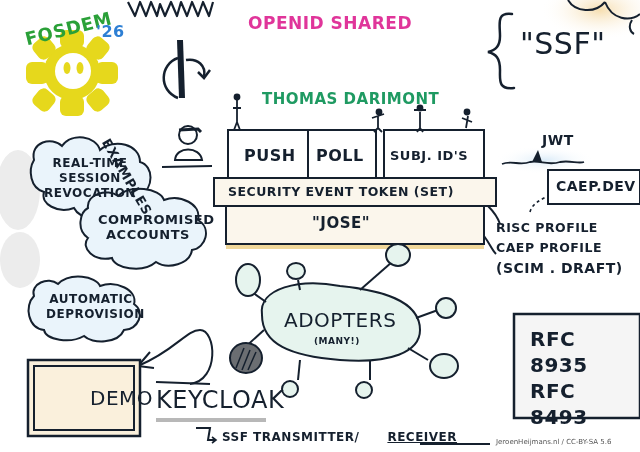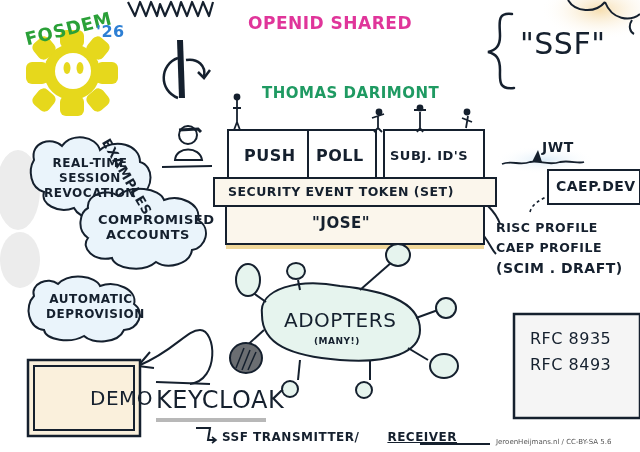--- a/index.html
+++ b/index.html
@@ -136,30 +136,30 @@
 
   <rect x="514" y="314" width="126" height="104" fill="#f5f5f5" stroke="#15202e" stroke-width="2.5"></rect>
 </svg>
 
 <div class="abs hand" style="left:24px; top:18px; font-size:18px; color:#2aa038; transform:rotate(-14deg);">FOSDEM</div>
 <div class="abs hand" style="left:96px; top:22px; font-size:16px; color:#2d7fd4;">'26</div>
 
 <div class="abs title hand" style="left:230px; top:14px; width:200px;">
   <div>OpenID Shared</div>
 </div>
-<div class="abs author hand" style="left:262px; top:84px;">Thomas Darimont</div>
+<div class="abs author hand" style="left:262px; top:90px;">Thomas Darimont</div>
 <div class="abs hand" style="left:520px; top:26px; font-size:30px; font-weight:normal;">"SSF"</div>
 
 <div class="abs box-text hand" style="left:244px; top:146px; font-size:16px;">PUSH</div>
 <div class="abs box-text hand" style="left:316px; top:146px; font-size:16px;">POLL</div>
 <div class="abs box-text hand" style="left:390px; top:148px; font-size:13px;">SUBJ. ID's</div>
 <div class="abs box-text hand" style="left:228px; top:184px; font-size:12.5px;">SECURITY EVENT TOKEN (SET)</div>
 <div class="abs box-text hand" style="left:312px; top:214px; font-size:15px;">"JOSE"</div>
 
-<div class="abs hand" style="left:542px; top:132px; font-size:14px; font-weight:bold;margin-top:7px;">JWT</div>
+<div class="abs hand" style="left:542px; top:132px; font-size:14px; font-weight:bold;">JWT</div>
 <div class="abs hand" style="left:556px; top:178px; font-size:14px; font-weight:bold;">CAEP.DEV</div>
 <div class="abs hand" style="left:496px; top:218px; font-size:12.5px; font-weight:bold; line-height:20px;">
   <div>RISC PROFILE</div>
   <div>CAEP PROFILE</div>
   <div style="font-size:14px;">(SCIM . DRAFT)</div>
 </div>
 
 <div class="abs hand" style="left:112px; top:136px; font-size:13px; font-weight:bold; transform:rotate(60deg); transform-origin:left top; letter-spacing:1px;">EXAMPLES</div>
 <div class="abs cloud-text hand" style="left:44px; top:156px; width:92px;">REAL-TIME SESSION REVOCATION</div>
 <div class="abs cloud-text hand" style="left:98px; top:212px; width:100px; font-size:13px;">COMPROMISED ACCOUNTS</div>
@@ -168,18 +168,18 @@
 <div class="abs hand" style="left:284px; top:308px; font-size:20px; font-weight:normal;">ADOPTERS</div>
 <div class="abs hand" style="left:314px; top:336px; font-size:9px; font-weight:bold;">(MANY!)</div>
 
 <div class="abs hand" style="left:56px; top:386px; font-size:20px; font-weight:normal;margin-left:34px;">DEMO</div>
 
 <div class="abs hand" style="left:156px; top:386px; font-size:24px; font-weight:normal;">KEYCLOAK</div>
 <div class="abs hand" style="left:222px; top:430px; font-size:12px; font-weight:bold;">
   <span>SSF TRANSMITTER/</span><span style="text-decoration:underline;margin-left:28px;">RECEIVER</span>
 </div>
 
-<div class="abs hand" style="left:530px; top:326px; font-size:16px; font-weight:normal; line-height:26px;">
+<div class="abs hand" style="left:530px; top:326px; font-size:20px; font-weight:bold; line-height:26px;">
   <div>RFC 8935</div>
   <div>RFC 8493</div>
 </div>
 
 <div class="abs" style="left:496px; top:438px; font-size:7px; color:#555;">JeroenHeijmans.nl / CC-BY-SA 5.6</div>
 
 </body></html>

